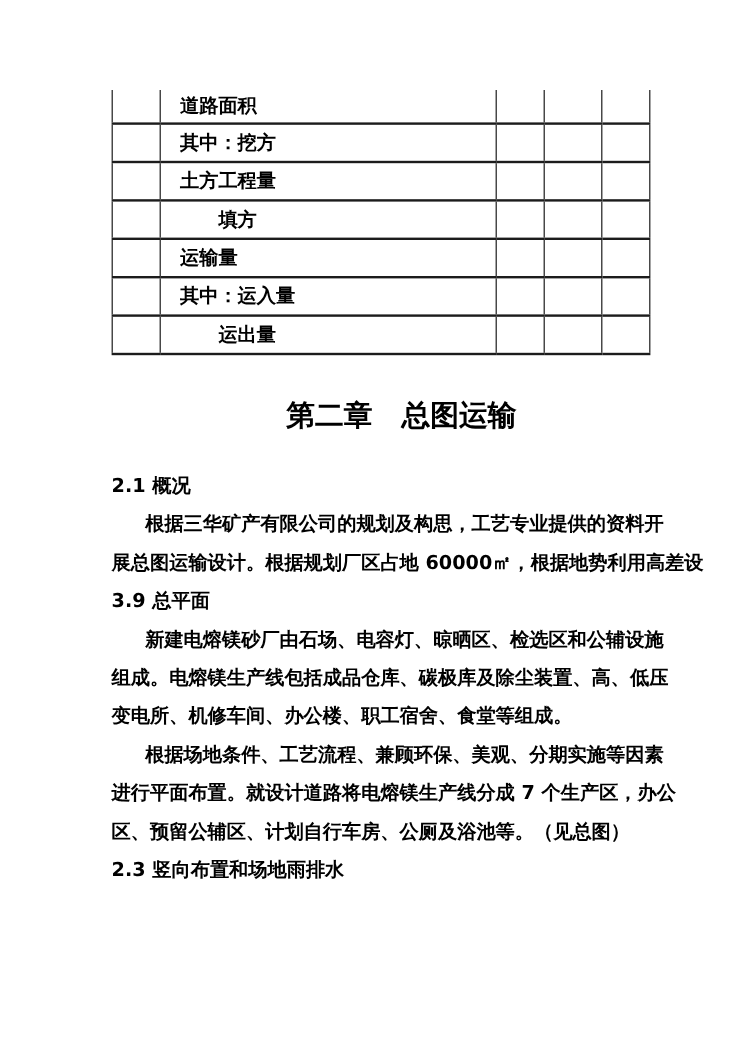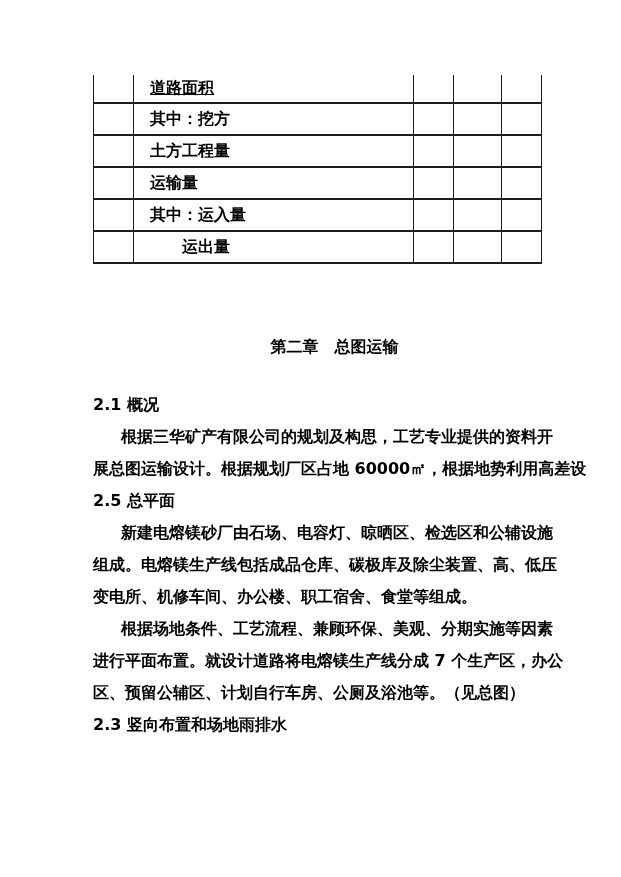--- a/index.html
+++ b/index.html
@@ -30,33 +30,33 @@
     border-left: 1px solid #1c1c1c;
     border-right: 1px solid #1c1c1c;
     border-top: 2px solid #1c1c1c;
     border-bottom: 2px solid #1c1c1c;
     padding: 0;
     font-size: 16px;
     vertical-align: middle;
     overflow: hidden;
   }
   .doc-table tr { height: 32px; }
-  .doc-table tr.first-row { height: 28px; text-decoration: underline; }
+  .doc-table tr.first-row { height: 28px; }
   .doc-table tr.first-row td { border-top: none; }
   .doc-table td.label-cell { padding-left: 16px; white-space: nowrap; }
   .doc-table tr.indent td.label-cell { padding-left: 48px; }
 
   
   .chapter-heading {
     position: absolute;
     top: 333px;
     left: 48px;
     width: 573px;
     text-align: center;
-    font-size: 16px;
+    font-size: 24px;
     line-height: 27px;
     white-space: nowrap;
   }
 
   
   .doc-body {
     position: absolute;
     top: 389px;
     left: 93px;
     width: 470px;
@@ -97,20 +97,27 @@
         <td></td>
         <td></td>
       </tr>
       <tr>
         <td></td>
         <td class="label-cell">土方工程量</td>
         <td></td>
         <td></td>
         <td></td>
       </tr>
+      <tr class="indent">
+        <td></td>
+        <td class="label-cell">填方</td>
+        <td></td>
+        <td></td>
+        <td></td>
+      </tr>
       <tr>
         <td></td>
         <td class="label-cell">运输量</td>
         <td></td>
         <td></td>
         <td></td>
       </tr>
       <tr>
         <td></td>
         <td class="label-cell">其中：运入量</td>
@@ -128,21 +135,21 @@
     </tbody>
   </table>
 
   <div class="chapter-heading">第二章　总图运输</div>
 
   <div class="doc-body">
     <div class="line">2.1 概况</div>
     <div class="line indent">根据三华矿产有限公司的规划及构思，工艺专业提供的资料开</div>
     <div class="line">展总图运输设计。根据规划厂区占地 60000㎡，根据地势利用高差设</div>
 
-    <div class="line">2.5 总平面</div>
+    <div class="line">3.9 总平面</div>
     <div class="line indent">新建电熔镁砂厂由石场、电容灯、晾晒区、检选区和公辅设施</div>
     <div class="line">组成。电熔镁生产线包括成品仓库、碳极库及除尘装置、高、低压</div>
     <div class="line">变电所、机修车间、办公楼、职工宿舍、食堂等组成。</div>
     <div class="line indent">根据场地条件、工艺流程、兼顾环保、美观、分期实施等因素</div>
     <div class="line">进行平面布置。就设计道路将电熔镁生产线分成 7 个生产区，办公</div>
     <div class="line">区、预留公辅区、计划自行车房、公厕及浴池等。（见总图）</div>
 
     <div class="line">2.3 竖向布置和场地雨排水</div>
   </div>
 

